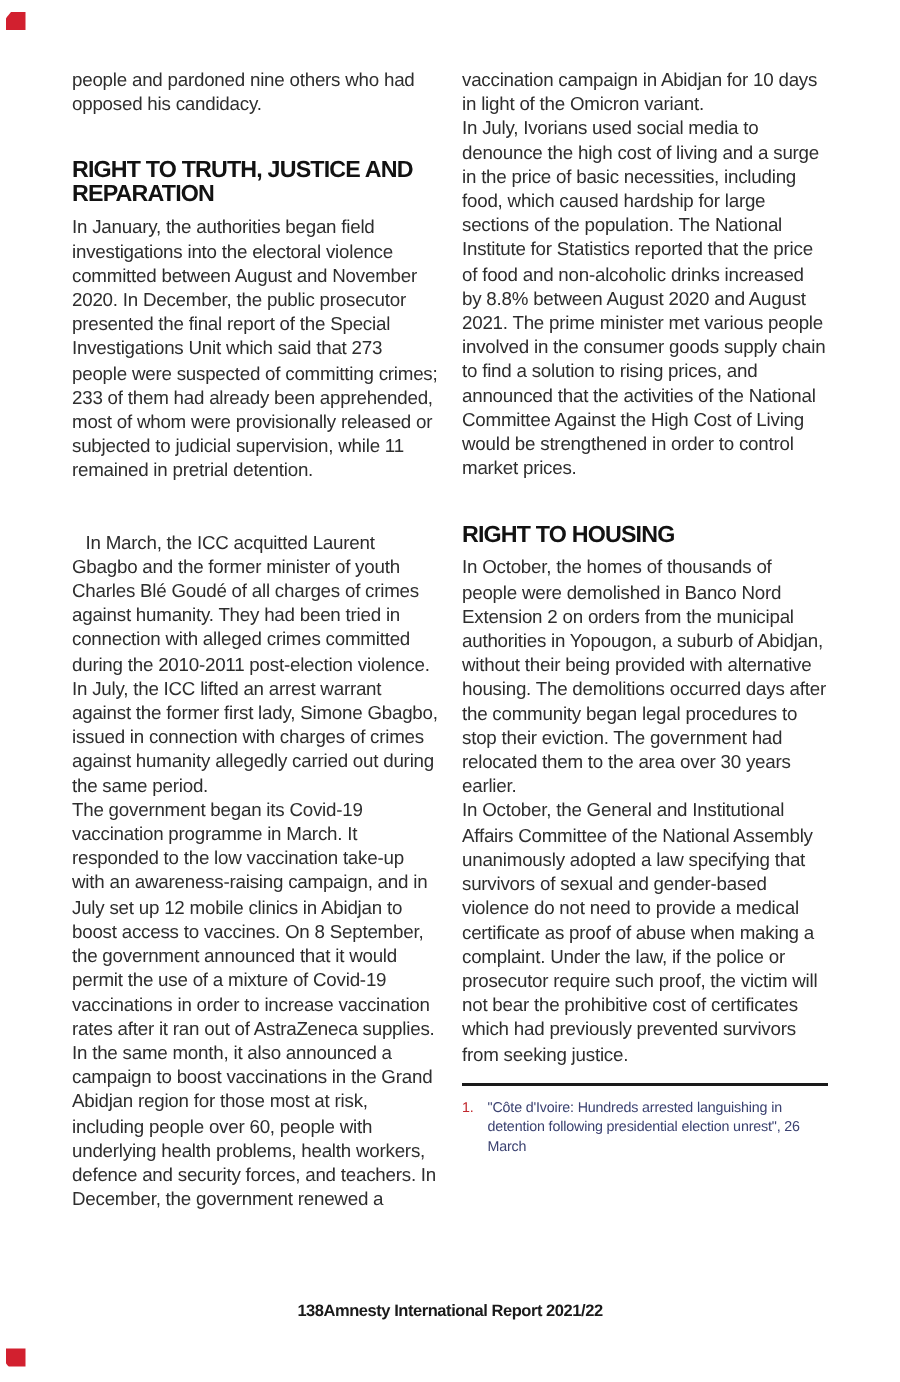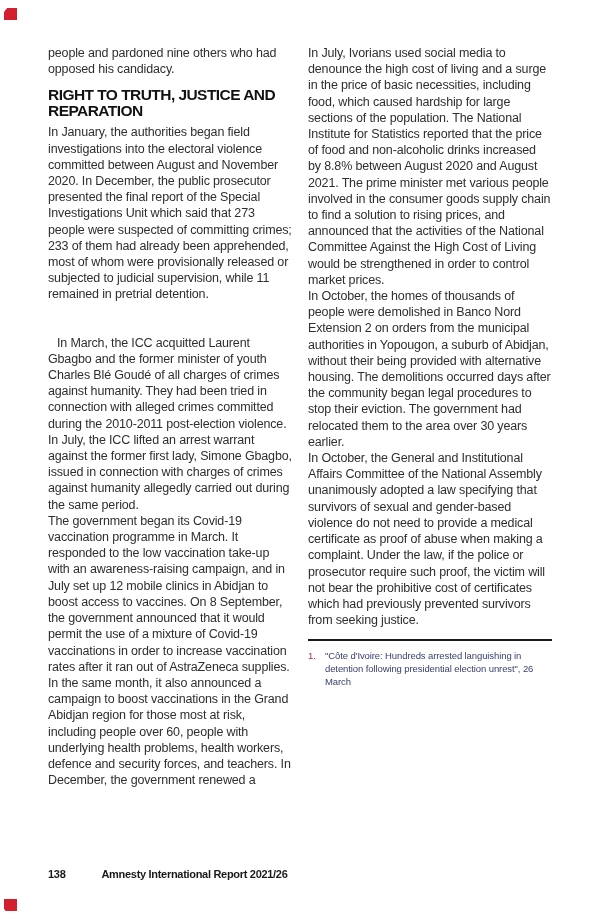--- a/index.html
+++ b/index.html
@@ -37,21 +37,21 @@
     margin: 0;
     font-size: 12.5px;
     line-height: 16.2px;
     letter-spacing: -0.15px;
     color: #2e2e2e;
     text-align: left;
   }
   p.body.indent { text-indent: 9px; margin-top: 32px; }
 
   h2.section-heading {
-    margin: 10px 0 5px 0;
+    margin: 29px 0 5px 0;
     font-size: 15.5px;
     line-height: 16px;
     font-weight: bold;
     letter-spacing: -0.55px;
     color: #121212;
     text-transform: uppercase;
   }
 
   .footnote-block { margin-top: 11px; }
   .footnote-rule {
@@ -66,27 +66,26 @@
     line-height: 13px;
     letter-spacing: -0.1px;
   }
   .fn-num { color: #c1272d; width: 17px; flex: none; }
   .fn-text { color: #3a4170; }
 
   .footer {
     position: absolute;
     left: 48px; right: 48px; top: 868px;
     display: flex;
-    justify-content: flex-start;
+    justify-content: center;
     align-items: baseline;
     font-size: 11px;
     font-weight: bold;
     letter-spacing: -0.3px;
     color: #1a1a1a;
-    gap: 36px;
   }
 </style>
 </head>
 <body>
 
 <div class="sheet">
 
   <div class="corner-mark top"></div>
   <div class="corner-mark bottom"></div>
 
@@ -100,42 +99,44 @@
         <p class="body">In January, the authorities began field investigations into the electoral violence committed between August and November 2020. In December, the public prosecutor presented the final report of the Special Investigations Unit which said that 273 people were suspected of committing crimes; 233 of them had already been apprehended, most of whom were provisionally released or subjected to judicial supervision, while 11 remained in pretrial detention.</p>
         <p class="body indent">In March, the ICC acquitted Laurent Gbagbo and the former minister of youth Charles Blé Goudé of all charges of crimes against humanity. They had been tried in connection with alleged crimes committed during the 2010-2011 post-election violence. In July, the ICC lifted an arrest warrant against the former first lady, Simone Gbagbo, issued in connection with charges of crimes against humanity allegedly carried out during the same period.</p>
       </section>
 
       <section class="section">
         <p class="body">The government began its Covid-19 vaccination programme in March. It responded to the low vaccination take-up with an awareness-raising campaign, and in July set up 12 mobile clinics in Abidjan to boost access to vaccines. On 8 September, the government announced that it would permit the use of a mixture of Covid-19 vaccinations in order to increase vaccination rates after it ran out of AstraZeneca supplies. In the same month, it also announced a campaign to boost vaccinations in the Grand Abidjan region for those most at risk, including people over 60, people with underlying health problems, health workers, defence and security forces, and teachers. In December, the government renewed a</p>
       </section>
     </div>
 
     <div class="col">
+      <p class="body">vaccination campaign in Abidjan for 10 days in light of the Omicron variant.</p>
 
       <section class="section">
         <p class="body">In July, Ivorians used social media to denounce the high cost of living and a surge in the price of basic necessities, including food, which caused hardship for large sections of the population. The National Institute for Statistics reported that the price of food and non-alcoholic drinks increased by 8.8% between August 2020 and August 2021. The prime minister met various people involved in the consumer goods supply chain to find a solution to rising prices, and announced that the activities of the National Committee Against the High Cost of Living would be strengthened in order to control market prices.</p>
       </section>
 
       <section class="section">
+        <h2 class="section-heading">RIGHT TO HOUSING</h2>
         <p class="body">In October, the homes of thousands of people were demolished in Banco Nord Extension 2 on orders from the municipal authorities in Yopougon, a suburb of Abidjan, without their being provided with alternative housing. The demolitions occurred days after the community began legal procedures to stop their eviction. The government had relocated them to the area over 30 years earlier.</p>
       </section>
 
       <section class="section">
         <p class="body">In October, the General and Institutional Affairs Committee of the National Assembly unanimously adopted a law specifying that survivors of sexual and gender-based violence do not need to provide a medical certificate as proof of abuse when making a complaint. Under the law, if the police or prosecutor require such proof, the victim will not bear the prohibitive cost of certificates which had previously prevented survivors from seeking justice.</p>
       </section>
 
       <div class="footnote-block">
         <hr class="footnote-rule">
         <div class="footnote">
           <span class="fn-num">1.</span>
           <span class="fn-text">"Côte d'Ivoire: Hundreds arrested languishing in detention following presidential election unrest", 26 March</span>
         </div>
       </div>
     </div>
 
   </div>
 
   <div class="footer">
     <span class="page-num">138</span>
-    <span class="report-title">Amnesty International Report 2021/26</span>
+    <span class="report-title">Amnesty International Report 2021/22</span>
   </div>
 
 </div>
 
 </body></html>

